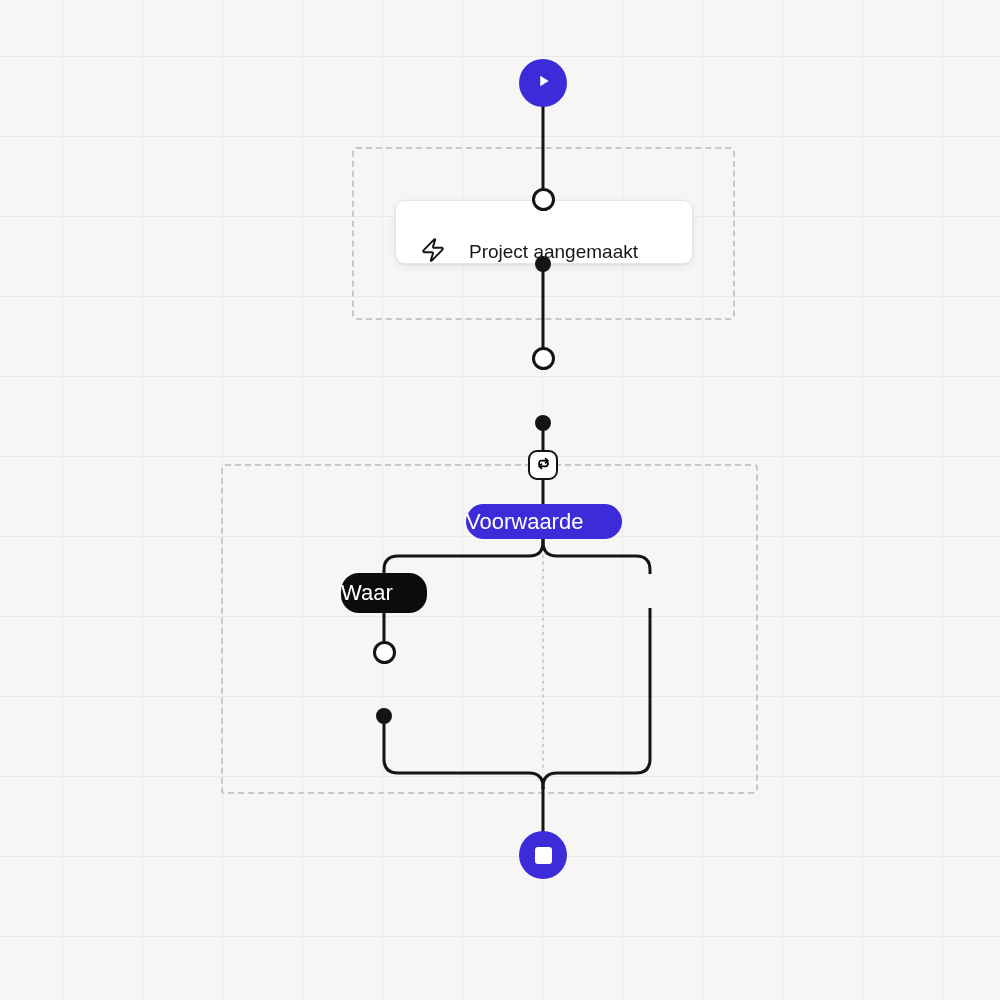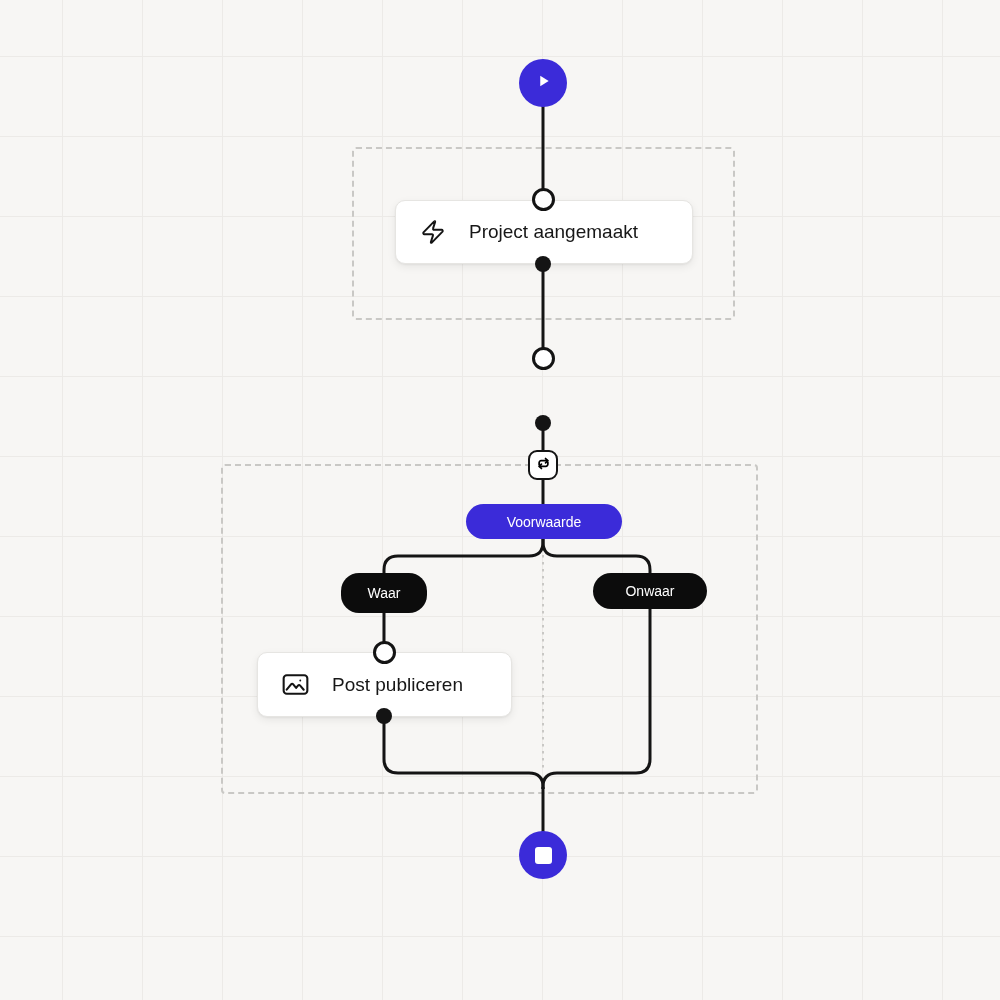--- a/index.html
+++ b/index.html
@@ -32,30 +32,30 @@
     gap:23px;padding:0 24px;
     background:#ffffff;
     border:1px solid var(--card_border,#e6e5e2);
     border-radius:10px;
     box-shadow:0 1px 2px rgba(20,20,20,.05), 0 3px 8px rgba(20,20,20,.07);
     box-sizing:border-box;
     z-index:3;
     color:var(--text,#171717);
     font-size:19px;
   }
-  .card1{left:395px;top:200px;width:298px;height:64px;}
+  .card1{left:395px;top:200px;width:298px;height:64px;align-items:flex-end;}
   .card2{left:435px;top:358px;width:218px;height:65px;}
   .card3{left:257px;top:652px;width:255px;height:65px;}
   .node-card .icon{display:flex;align-items:center;justify-content:center;color:#141414;}
   .pill{
     position:absolute;
-    display:flex;align-items:center;justify-content:center;
+    display:flex;align-items:center;justify-content:flex-start;
     border-radius:18px;
     color:#ffffff;
-    font-size:14px;
+    font-size:22px;
     z-index:3;
     box-sizing:border-box;
   }
   .pill-condition{left:466px;top:504px;width:156px;height:35px;background:var(--accent,#3b2bd9);}
   .pill-true{left:341px;top:573px;width:86px;height:40px;background:var(--node_black,#0c0c0c);}
   .pill-false{left:593px;top:573px;width:114px;height:36px;background:var(--node_black,#0c0c0c);}
   .terminal{
     position:absolute;width:48px;height:48px;border-radius:50%;
     background:var(--accent,#3b2bd9);
     display:flex;align-items:center;justify-content:center;
@@ -134,34 +134,21 @@
     </span>
   </div>
 
   <div class="pill pill-condition">
     <span>Voorwaarde</span>
   </div>
 
   <div class="pill pill-true">
     <span>Waar</span>
   </div>
-  <div class="pill pill-false">
-    <span>Onwaar</span>
-  </div>
 
-  <div class="node-card card3">
-    <span class="icon">
-      <svg width="27" height="23" viewBox="0 0 26 21" fill="none" stroke="currentColor" stroke-width="2" stroke-linecap="round" stroke-linejoin="round">
-        <rect x="1.6" y="1.6" width="22.8" height="17.8" rx="3"></rect>
-        <path d="M4.5 15.5 l4.4-5.4 a1.1 1.1 0 0 1 1.7 0 l3 3.7 2-2.4 a1.1 1.1 0 0 1 1.7 0 l3.6 4.1"></path>
-        <circle cx="17.6" cy="6.6" r="0.9" fill="currentColor" stroke="none"></circle>
-      </svg>
-    </span>
-    <span>Post publiceren</span>
-  </div>
   <div class="port port-open p-in-3"></div>
   <div class="port port-filled p-out-3"></div>
 
   <div class="terminal end-node">
     <span class="stop-square"></span>
   </div>
 
 </div>
 
 </body></html>

